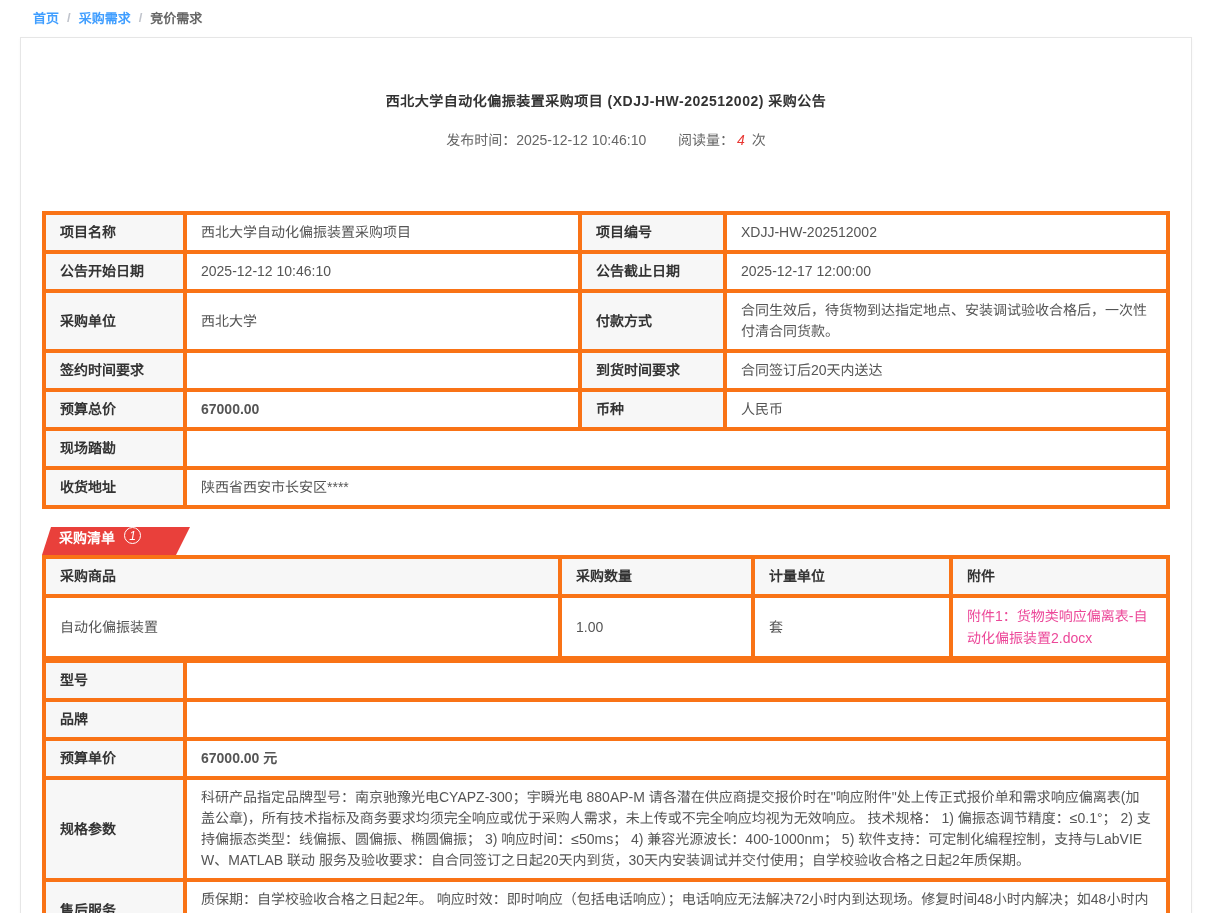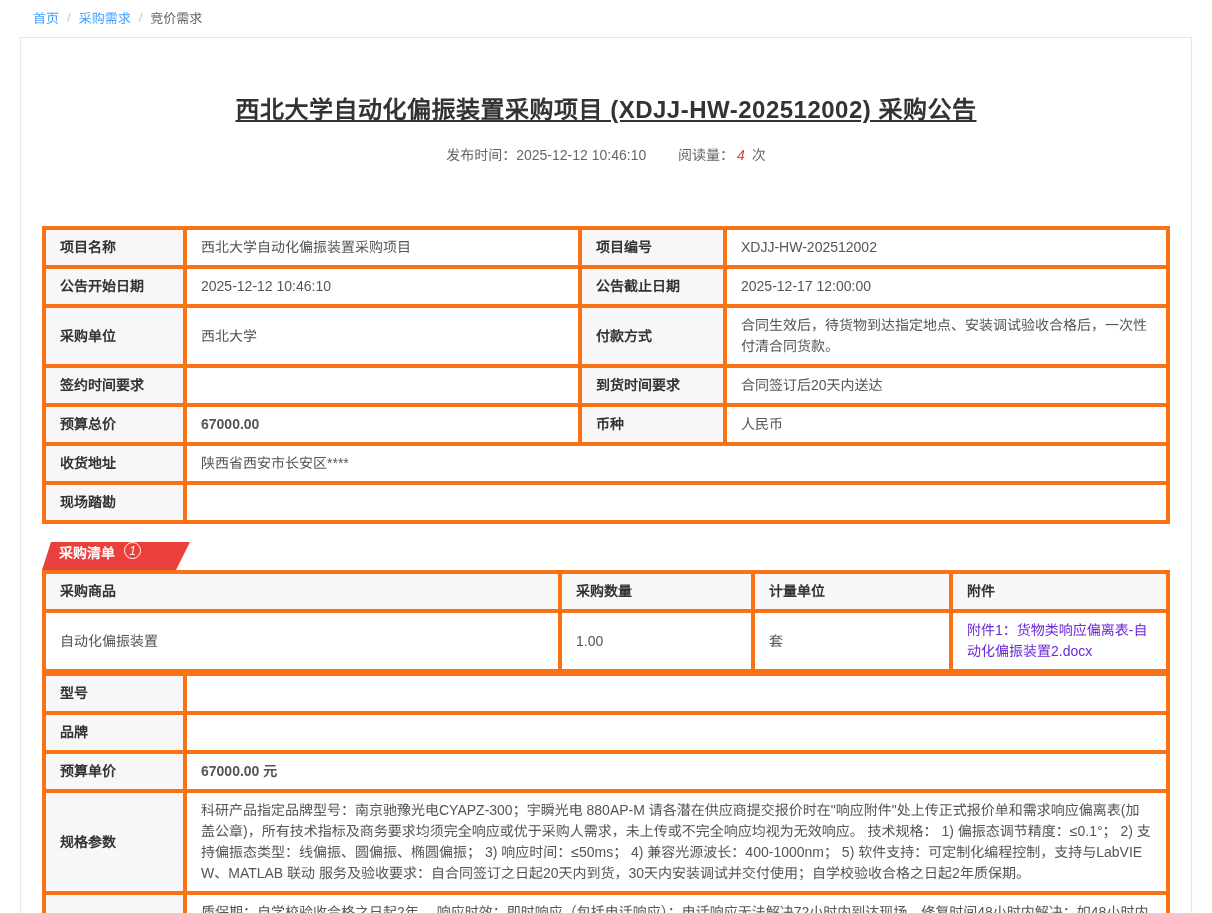--- a/index.html
+++ b/index.html
@@ -6,42 +6,41 @@
   html, body {
     width: 1212px; height: 913px; overflow: hidden;
     background: #fff;
     font-family: "Liberation Sans", "DejaVu Sans", sans-serif;
     color: #555;
   }
   
   .breadcrumb {
     padding: 8px 0 0 33px;
     font-size: 13px; color: #999;
-    display: flex; align-items: center; gap: 8px;
+    display: flex; align-items: center; gap: 8px; font-weight: bold;
   }
   .breadcrumb a { color: #409eff; text-decoration: none; cursor: pointer; }
   .breadcrumb .current { color: #666; }
   .breadcrumb .sep { color: #c0c4cc; }
 
   
   .card {
     width: 1172px; margin: 10px 0 0 20px;
     background: #fff;
     border: 1px solid #e6e6e6;
     box-shadow: 0 1px 3px rgba(0,0,0,0.03);
     min-height: 880px;
   }
   .card-inner { padding: 0 21px 40px 21px; }
 
   .page-title {
     margin-top: 52px;
     text-align: center;
-    font-size: 24px; font-weight: bold; color: #333;
+    font-size: 14px; font-weight: bold; color: #333;
     letter-spacing: 0.5px;
-    text-decoration: underline;
   }
   .meta-line {
     margin-top: 19px;
     text-align: center;
     font-size: 14px; color: #666;
   }
   .meta-line .chunk { margin: 0 14px; }
   .views-count { color: #e83632; font-style: italic; margin: 0 3px; }
 
   
@@ -79,21 +78,21 @@
     margin-left: 9px;
     width: 17px; height: 17px;
     border: 1px solid #fff; border-radius: 50%;
     display: inline-flex; align-items: center; justify-content: center;
     font-size: 12px; font-weight: normal; font-style: italic;
   }
   .list-table th { height: 34px; }
   .list-table td { height: 54px; }
   .detail-table { margin-top: -1px; }
   .detail-table td { height: 34px; }
-  .attachment-link { color: #6d28d9; text-decoration: none; cursor: pointer; line-height: 16px; }
+  .attachment-link { color: #ec4899; text-decoration: none; cursor: pointer; line-height: 22px; }
 </style>
 </head>
 <body>
 
 <nav class="breadcrumb">
   <a>首页</a>
   <span class="sep">/</span>
   <a>采购需求</a>
   <span class="sep">/</span>
   <span class="current">竞价需求</span>
@@ -141,26 +140,26 @@
         <td class="label">到货时间要求</td>
         <td class="value">合同签订后20天内送达</td>
       </tr>
       <tr>
         <td class="label">预算总价</td>
         <td class="value red-price">67000.00</td>
         <td class="label">币种</td>
         <td class="value">人民币</td>
       </tr>
       <tr>
+        <td class="label">现场踏勘</td>
+        <td class="value" colspan="3"></td>
+      </tr>
+      <tr>
         <td class="label">收货地址</td>
         <td class="value" colspan="3">陕西省西安市长安区****</td>
-      </tr>
-      <tr>
-        <td class="label">现场踏勘</td>
-        <td class="value" colspan="3"></td>
       </tr>
     </tbody>
       </table>
 
     <div class="list-tab">
       <span>采购清单</span>
       <span class="count-badge">1</span>
     </div>
 
     <table class="list-table">

